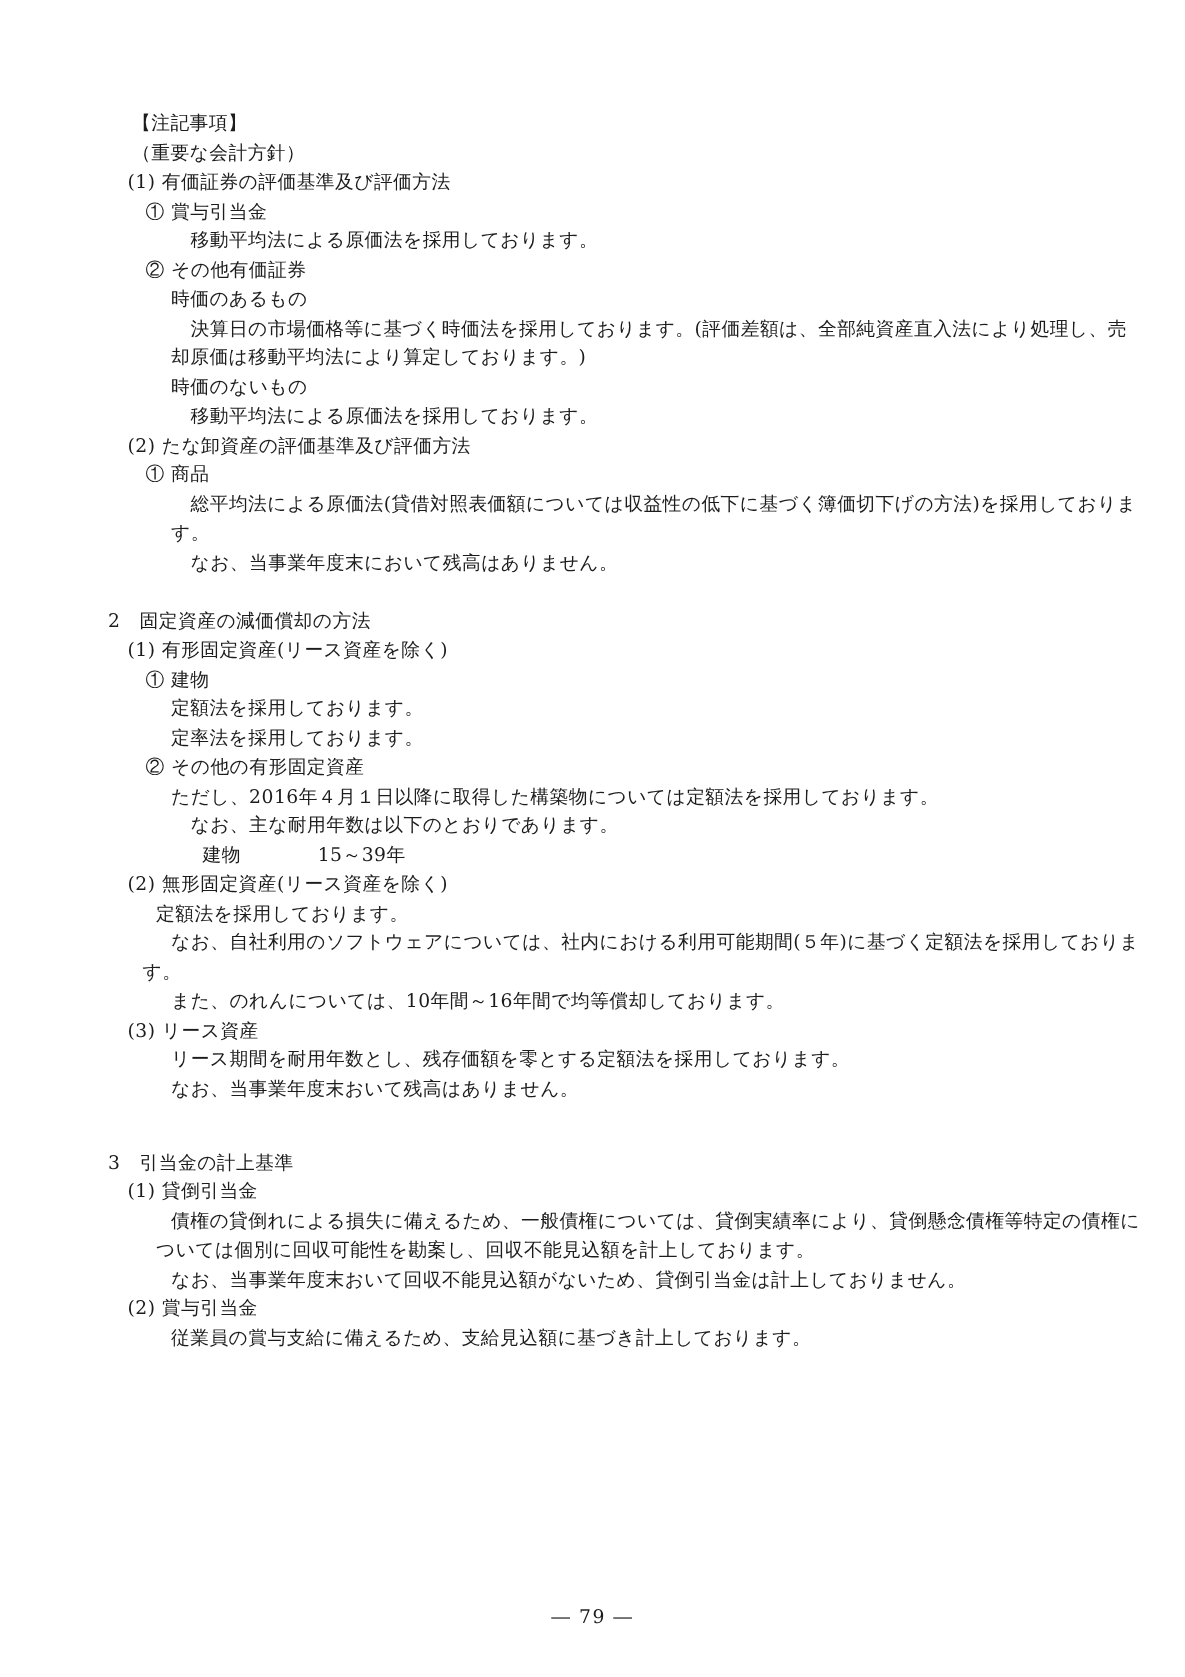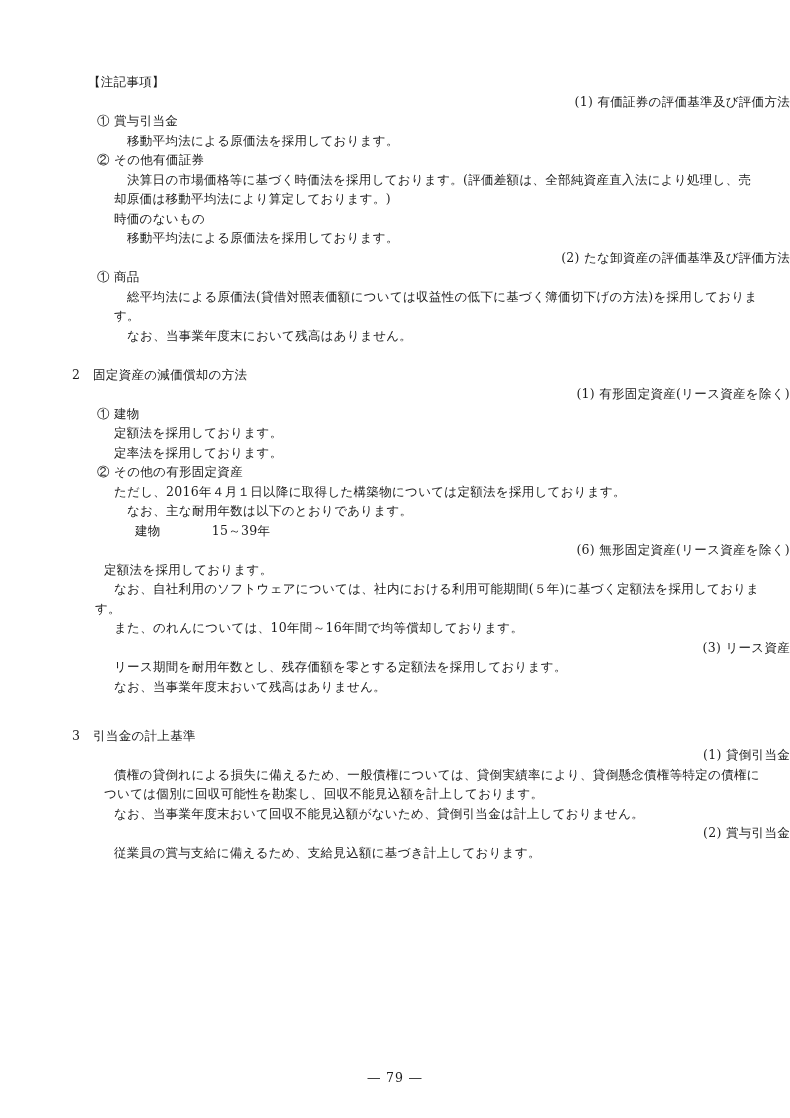--- a/index.html
+++ b/index.html
@@ -25,21 +25,21 @@
     top: 72px;
     width: 100%;
   }
   .line {
     white-space: pre;
     letter-spacing: 0.3px;
   }
   
   .i-h  { padding-left: 88px;  }  
   .i-n  { padding-left: 72px;  }  
-  .i-p  { padding-left: 85px; text-align: right;  }  
+  .i-p  { padding-left: 85px;  }  
   .i-c  { padding-left: 97px;  }  
   .i-b0 { padding-left: 104px; }  
   .i-b1 { padding-left: 114px; }  
   .i-b2 { padding-left: 127px; }  
   .i-b3 { padding-left: 95px;  }  
   .i-tb { padding-left: 135px; }  
   .gap  { width: 100%; }
   .g1 { height: 19.5px; }
   .g2 { height: 29.5px; }
   .footer {
@@ -50,44 +50,46 @@
     text-align: center;
     letter-spacing: 1px;
   }
 </style>
 </head>
 <body>
 
 <div class="page">
   <div class="doc">
       <div class="line i-h">【注記事項】</div>
+      <div class="line i-h">（重要な会計方針）</div>
       <div class="line i-p">(1) 有価証券の評価基準及び評価方法</div>
       <div class="line i-c">① 賞与引当金</div>
       <div class="line i-b2">移動平均法による原価法を採用しております。</div>
       <div class="line i-c">② その他有価証券</div>
+      <div class="line i-b1">時価のあるもの</div>
       <div class="line i-b2">決算日の市場価格等に基づく時価法を採用しております。(評価差額は、全部純資産直入法により処理し、売</div>
       <div class="line i-b1">却原価は移動平均法により算定しております。)</div>
       <div class="line i-b1">時価のないもの</div>
       <div class="line i-b2">移動平均法による原価法を採用しております。</div>
       <div class="line i-p">(2) たな卸資産の評価基準及び評価方法</div>
       <div class="line i-c">① 商品</div>
       <div class="line i-b2">総平均法による原価法(貸借対照表価額については収益性の低下に基づく簿価切下げの方法)を採用しておりま</div>
       <div class="line i-b1">す。</div>
       <div class="line i-b2">なお、当事業年度末において残高はありません。</div>
       <div class="gap g1"></div>
       <div class="line i-n">2　固定資産の減価償却の方法</div>
       <div class="line i-p">(1) 有形固定資産(リース資産を除く)</div>
       <div class="line i-c">① 建物</div>
       <div class="line i-b1">定額法を採用しております。</div>
       <div class="line i-b1">定率法を採用しております。</div>
       <div class="line i-c">② その他の有形固定資産</div>
       <div class="line i-b1">ただし、2016年４月１日以降に取得した構築物については定額法を採用しております。</div>
       <div class="line i-b2">なお、主な耐用年数は以下のとおりであります。</div>
       <div class="line i-tb">建物　　　　15～39年</div>
-      <div class="line i-p">(6) 無形固定資産(リース資産を除く)</div>
+      <div class="line i-p">(2) 無形固定資産(リース資産を除く)</div>
       <div class="line i-b0">定額法を採用しております。</div>
       <div class="line i-b1">なお、自社利用のソフトウェアについては、社内における利用可能期間(５年)に基づく定額法を採用しておりま</div>
       <div class="line i-b3">す。</div>
       <div class="line i-b1">また、のれんについては、10年間～16年間で均等償却しております。</div>
       <div class="line i-p">(3) リース資産</div>
       <div class="line i-b1">リース期間を耐用年数とし、残存価額を零とする定額法を採用しております。</div>
       <div class="line i-b1">なお、当事業年度末おいて残高はありません。</div>
       <div class="gap g2"></div>
       <div class="line i-n">3　引当金の計上基準</div>
       <div class="line i-p">(1) 貸倒引当金</div>

